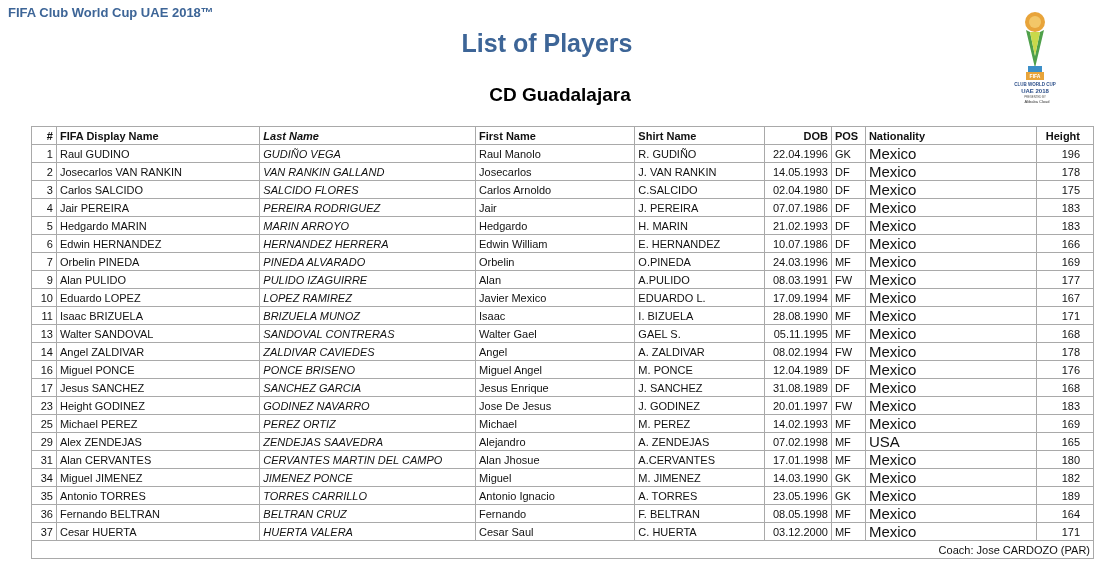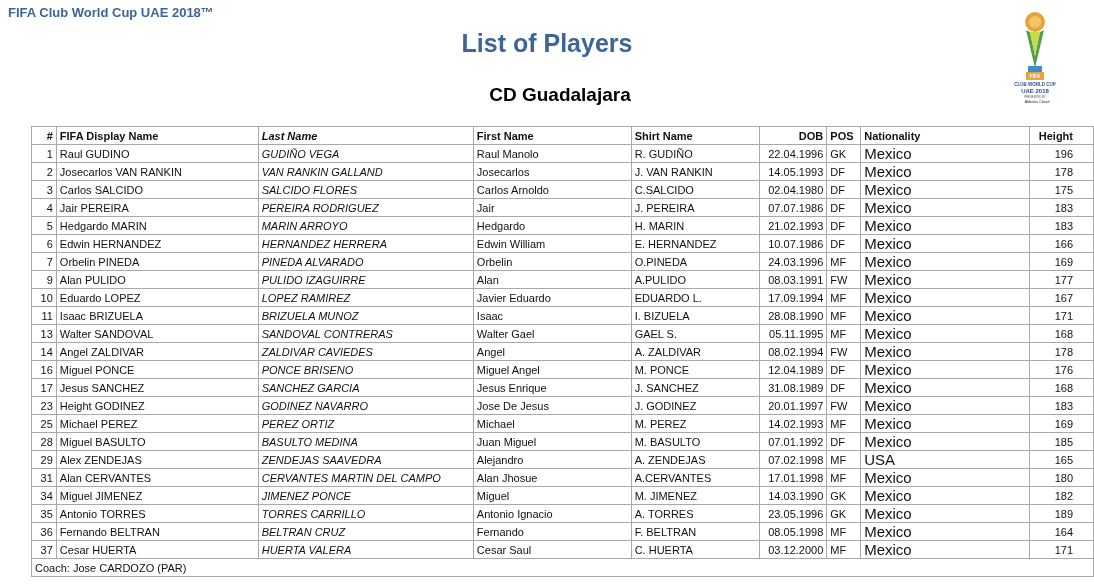--- a/index.html
+++ b/index.html
@@ -13,23 +13,23 @@
   th { font-weight:bold; text-align:left; }
   .c-num { width:18px; text-align:right; }
   .c-disp { width:197px; }
   .c-last { width:209px;font-style:italic; }
   .c-first { width:153px; }
   .c-shirt { width:123px;margin-left:9px; }
   .c-dob { width:60px; text-align:right; }
   .c-pos { width:27px; }
   .c-nat { width:165px; font-size:15px; }
   th.c-nat { font-size:11px;margin-top:30px; }
-  .c-h { width:40px; text-align:right; padding-right:20px; }
+  .c-h { width:40px; text-align:right; padding-right:13px; }
   th.c-num, th.c-dob, th.c-h { text-align:right; }
-  td.coach { text-align:left;margin-top:19px; }
+  td.coach { text-align:right;margin-top:19px; }
 </style>
 </head>
 <body>
 
 <div class="hdr-top">FIFA Club World Cup UAE 2018™</div>
 <div class="hdr-title">List of Players</div>
 <div class="hdr-club">CD Guadalajara</div>
 
 <div class="logo">
   <svg width="62" height="100" viewBox="0 0 62 100">
@@ -147,21 +147,21 @@
         <td class="c-shirt">A.PULIDO</td>
         <td class="c-dob">08.03.1991</td>
         <td class="c-pos">FW</td>
         <td class="c-nat">Mexico</td>
         <td class="c-h">177</td>
       </tr>
       <tr>
         <td class="c-num">10</td>
         <td class="c-disp">Eduardo LOPEZ</td>
         <td class="c-last">LOPEZ RAMIREZ</td>
-        <td class="c-first">Javier Eduardo</td>
+        <td class="c-first">Javier Mexico</td>
         <td class="c-shirt">EDUARDO L.</td>
         <td class="c-dob">17.09.1994</td>
         <td class="c-pos">MF</td>
         <td class="c-nat">Mexico</td>
         <td class="c-h">167</td>
       </tr>
       <tr>
         <td class="c-num">11</td>
         <td class="c-disp">Isaac BRIZUELA</td>
         <td class="c-last">BRIZUELA MUNOZ</td>
@@ -232,31 +232,20 @@
         <td class="c-disp">Michael PEREZ</td>
         <td class="c-last">PEREZ ORTIZ</td>
         <td class="c-first">Michael</td>
         <td class="c-shirt">M. PEREZ</td>
         <td class="c-dob">14.02.1993</td>
         <td class="c-pos">MF</td>
         <td class="c-nat">Mexico</td>
         <td class="c-h">169</td>
       </tr>
       <tr>
-        <td class="c-num">28</td>
-        <td class="c-disp">Miguel BASULTO</td>
-        <td class="c-last">BASULTO MEDINA</td>
-        <td class="c-first">Juan Miguel</td>
-        <td class="c-shirt">M. BASULTO</td>
-        <td class="c-dob">07.01.1992</td>
-        <td class="c-pos">DF</td>
-        <td class="c-nat">Mexico</td>
-        <td class="c-h">185</td>
-      </tr>
-      <tr>
         <td class="c-num">29</td>
         <td class="c-disp">Alex ZENDEJAS</td>
         <td class="c-last">ZENDEJAS SAAVEDRA</td>
         <td class="c-first">Alejandro</td>
         <td class="c-shirt">A. ZENDEJAS</td>
         <td class="c-dob">07.02.1998</td>
         <td class="c-pos">MF</td>
         <td class="c-nat">USA</td>
         <td class="c-h">165</td>
       </tr>

